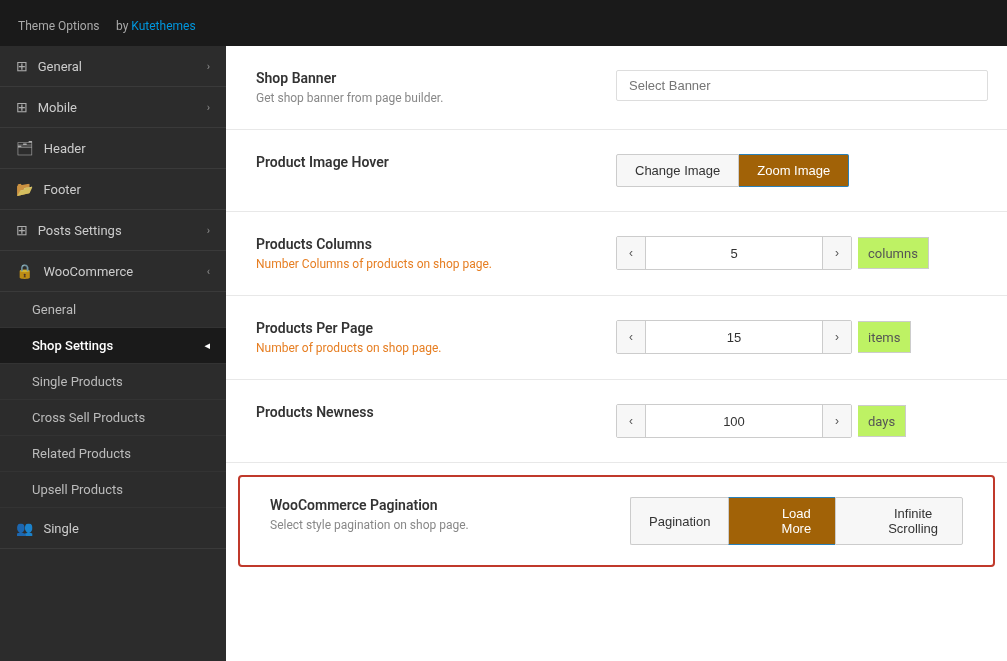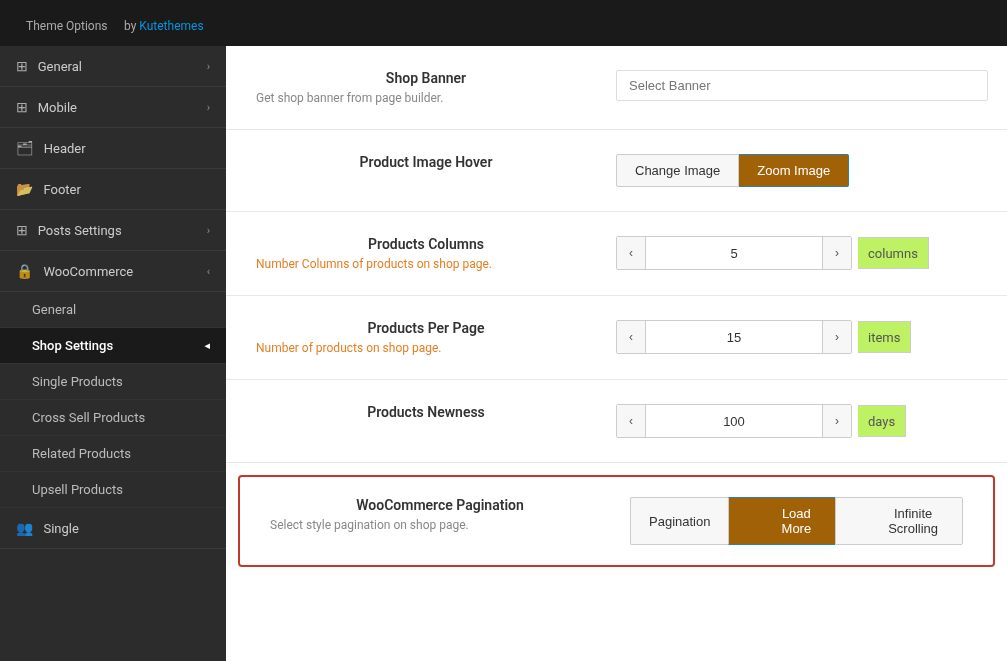--- a/index.html
+++ b/index.html
@@ -2,21 +2,21 @@
 <html><head>
   <meta charset="utf-8">
   <style>
     * { box-sizing: border-box; margin: 0; padding: 0; }
     body { font-family: -apple-system, BlinkMacSystemFont, "Segoe UI", Roboto, sans-serif; display: flex; flex-direction: column; height: 661px; overflow: hidden; background: #f1f1f1; }
 
     
     .top-bar {
       background: #1a1a1a;
       color: #fff;
-      padding: 0 20px;
+      padding: 0 12px;
       height: 46px;
       display: flex;
       align-items: center;
       flex-shrink: 0;
     }
     .top-bar-title {
       font-size: 18px;
       font-weight: 400;
       color: #fff;
     }
@@ -95,21 +95,20 @@
     }
 
     .section-label {
       flex: 0 0 340px;
     }
     .section-label h3 {
       font-size: 14px;
       font-weight: 600;
       color: #333;
       margin-bottom: 5px;
-      text-align: center;
     }
     .section-label p {
       font-size: 12px;
       color: #e67e22;
     }
     .section-label p.neutral {
       color: #888;
     }
 
     .section-control {

